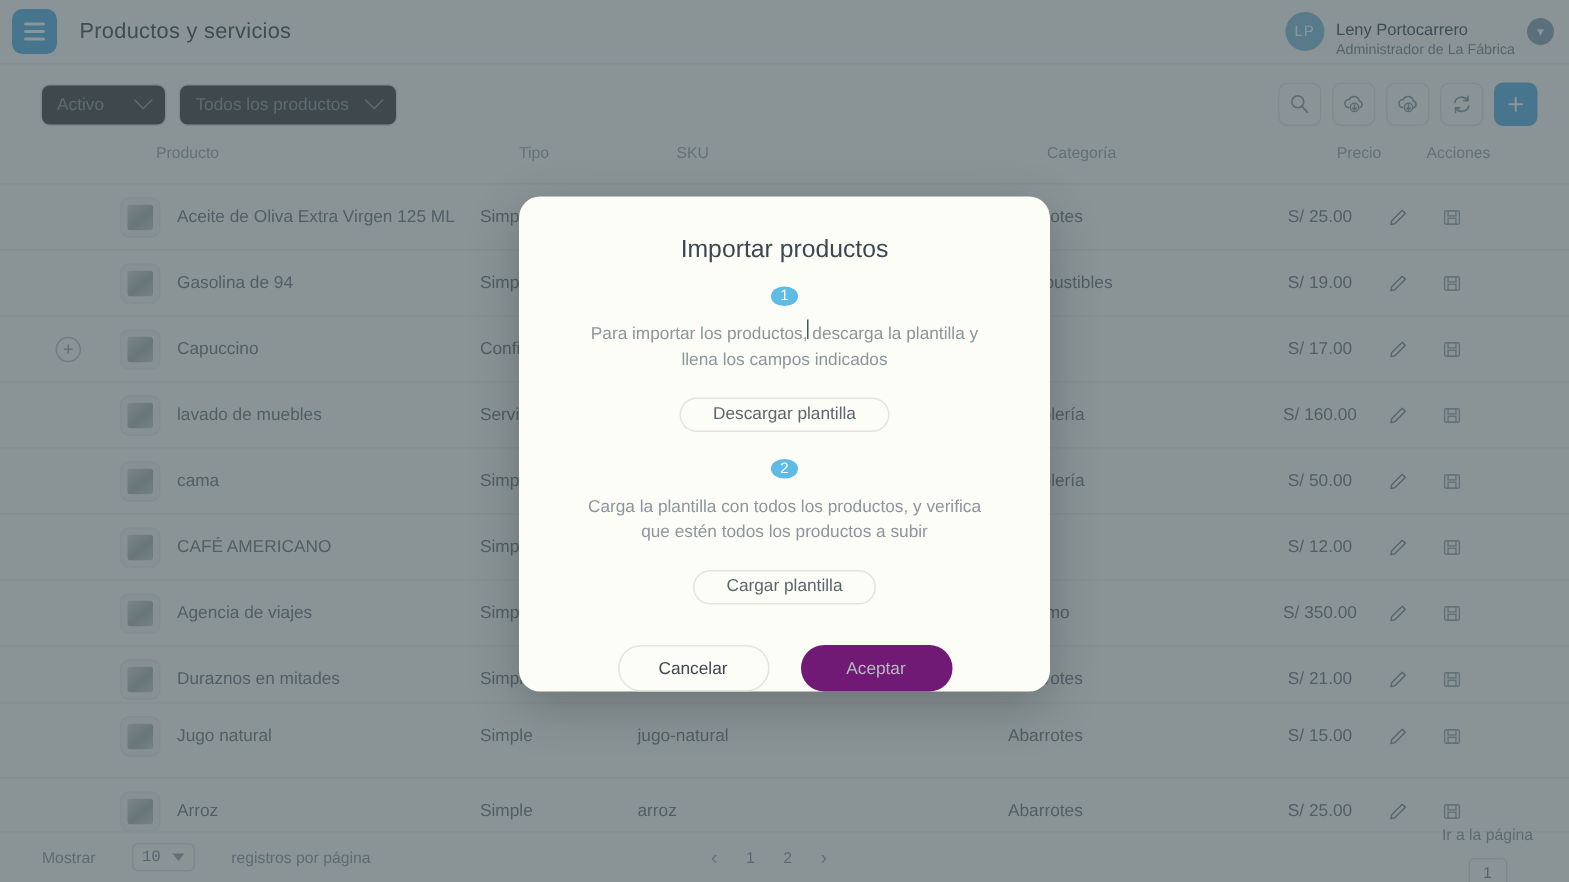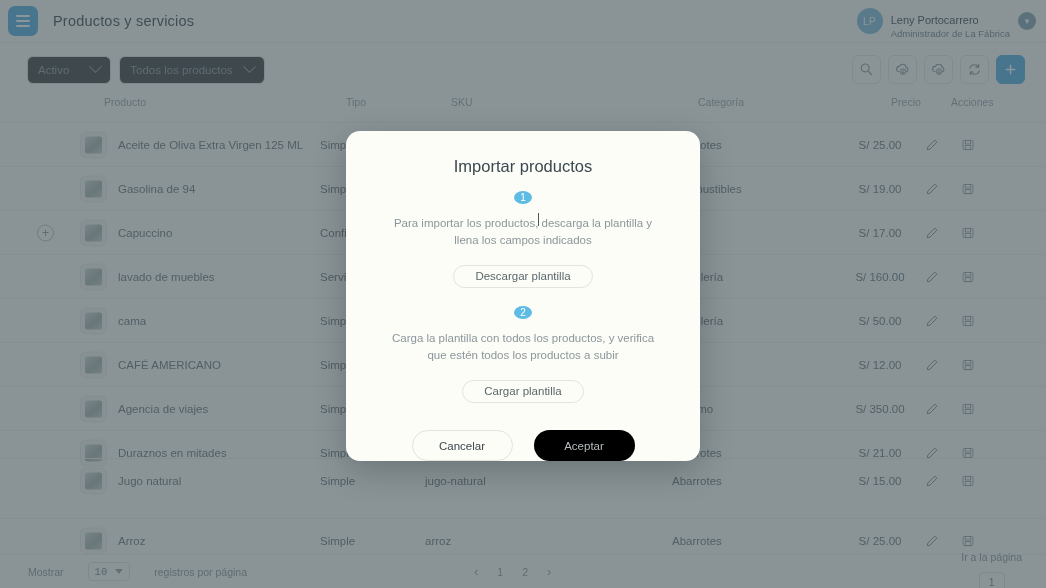--- a/index.html
+++ b/index.html
@@ -154,21 +154,21 @@
   }
   .step2-gap { margin-top: 18px; }
   .modal-actions { display: flex; gap: 21px; margin-top: 27px; }
   .btn-cancel {
     width: 101px; height: 31px; border: 1px solid #e3e3df; border-radius: 16px;
     background: #fdfdf7; font-size: 11.5px; color: #3b4850;
     display: flex; align-items: center; justify-content: center;
   }
   .btn-accept {
     width: 101px; height: 31px; border: none; border-radius: 16px;
-    background: #000000; font-size: 11.5px; color: #b5bcbf;
+    background: #701a75; font-size: 11.5px; color: #b5bcbf;
     display: flex; align-items: center; justify-content: center;
   }
   .cursor-caret {
     position: absolute; left: 538px; top: 213px; width: 1px; height: 13px; background: #4a5760;
   }
 </style>
 </head>
 <body>
 
 <div id="app">
@@ -407,21 +407,21 @@
             <svg width="14" height="14" viewBox="0 0 16 16">
               <path d="M11.2 2.4 13.6 4.8 5.6 12.8 2.6 13.4 3.2 10.4z" fill="none" stroke="#7b868c" stroke-width="1.1" stroke-linejoin="round"></path>
             </svg>
             <svg width="14" height="14" viewBox="0 0 16 16">
               <rect x="2.4" y="2.8" width="11.2" height="10.4" rx="1.2" fill="none" stroke="#9aa4a9" stroke-width="1.1"></rect>
               <rect x="5" y="2.8" width="6" height="4" fill="none" stroke="#9aa4a9" stroke-width="1.1"></rect>
               <rect x="5" y="8.6" width="6" height="4.6" fill="none" stroke="#9aa4a9" stroke-width="1.1"></rect>
             </svg>
           </span>
         </div>
-        <div class="trow" style="top: 458px;">
+        <div class="trow" style="top: 468px;">
           <span class="thumb">
             <span class="g"></span>
           </span>
           <span class="c pname">Jugo natural</span>
           <span class="c col-tipo">Simple</span>
           <span class="c col-sku">jugo-natural</span>
           <span class="c col-cat">Abarrotes</span>
           <span class="c col-price">S/ 15.00</span>
           <span class="act-icons">
             <svg width="14" height="14" viewBox="0 0 16 16">

